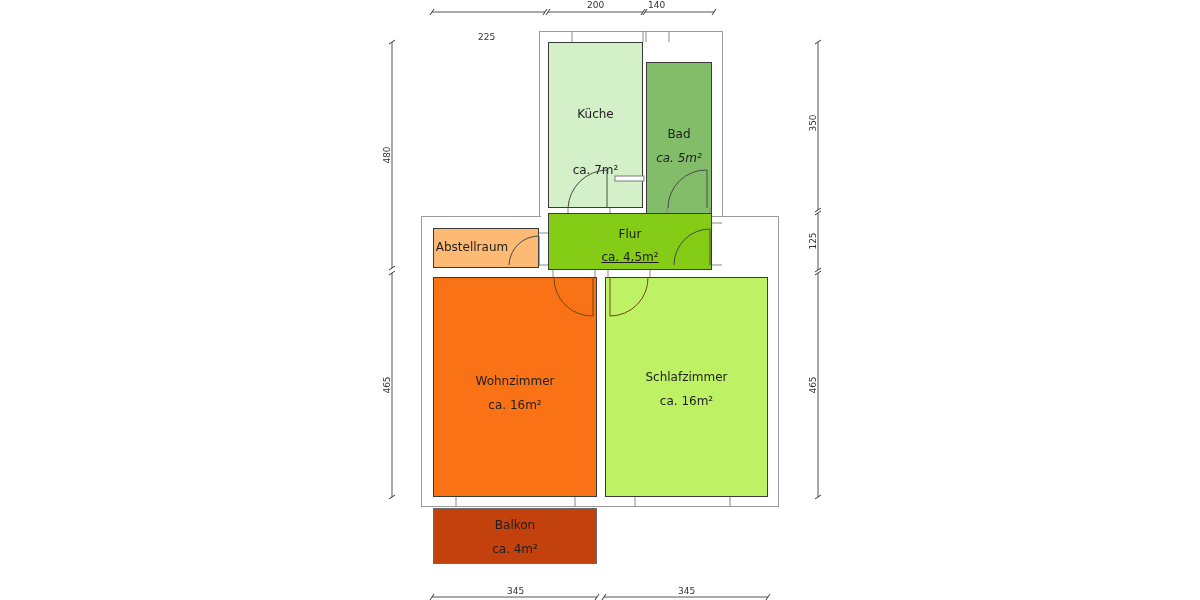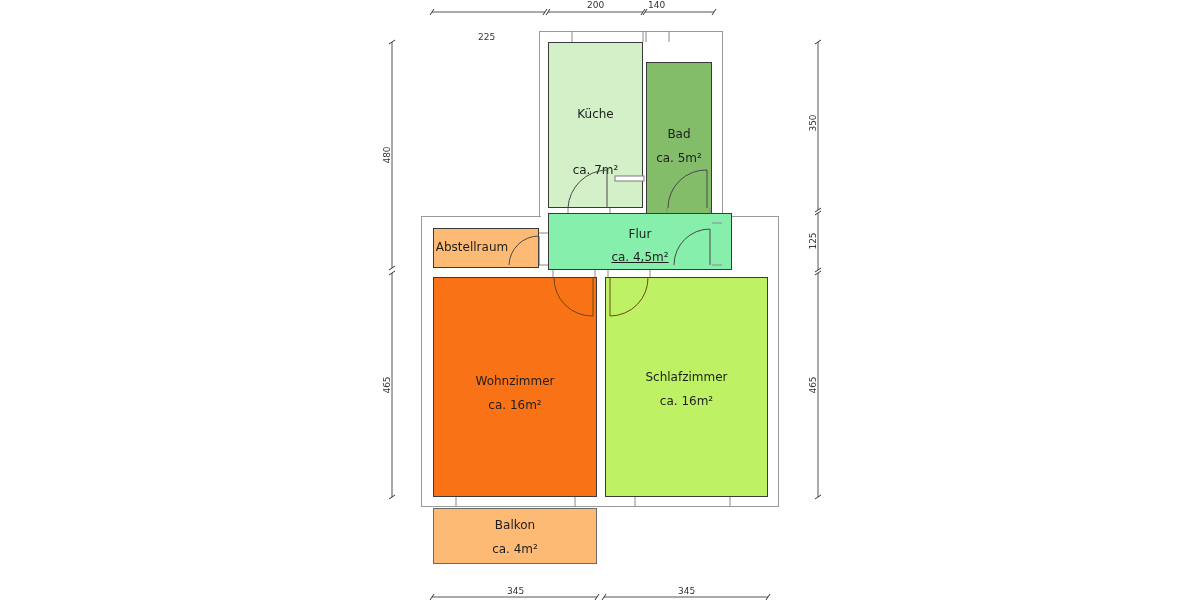--- a/index.html
+++ b/index.html
@@ -23,43 +23,43 @@
   <div class="abs" style="left:541px;top:214px;width:180px;height:5px;background:#fff;"></div>
   <div class="abs wall" style="left:712px;top:216px;width:67px;height:51px;border-left:none;border-bottom:none;background:#fff;"></div>
 
   <div class="abs room" style="left:548px;top:42px;width:95px;height:166px;background:#d3f0c8;">
     <div class="label" style="top:64px;">Küche</div>
     <div class="label" style="top:88px;margin-top:32px;">ca. 7m²</div>
   </div>
 
   <div class="abs room" style="left:646px;top:42px;width:66px;height:166px;background:#83bd6a;margin-top:20px;">
     <div class="label" style="top:64px;">Bad</div>
-    <div class="label" style="top:88px;">ca. 5m²</div>
+    <div class="label" style="top:88px;font-style:italic;">ca. 5m²</div>
   </div>
 
-  <div class="abs room" style="left:548px;top:213px;width:184px;height:57px;background:#86efac;">
+  <div class="abs room" style="left:548px;top:213px;width:164px;height:57px;background:#84cc16;">
     <div class="label" style="top:13px;">Flur</div>
     <div class="label" style="top:36px;text-decoration:underline;">ca. 4,5m²</div>
   </div>
 
   <div class="abs room" style="left:433px;top:228px;width:106px;height:40px;background:#fdba74;">
     <div class="label" style="top:11px;left:-28px;">Abstellraum</div>
   </div>
 
   <div class="abs room" style="left:433px;top:277px;width:164px;height:220px;background:#f97316;">
     <div class="label" style="top:96px;">Wohnzimmer</div>
     <div class="label" style="top:120px;">ca. 16m²</div>
   </div>
 
   <div class="abs room" style="left:605px;top:277px;width:163px;height:220px;background:#bef264;">
     <div class="label" style="top:92px;">Schlafzimmer</div>
     <div class="label" style="top:116px;">ca. 16m²</div>
   </div>
 
-  <div class="abs room" style="left:433px;top:508px;width:164px;height:56px;background:#fdba74;border-color:#6a6a6a;">
+  <div class="abs room" style="left:433px;top:508px;width:164px;height:56px;background:#c2410c;border-color:#6a6a6a;">
     <div class="label" style="top:9px;">Balkon</div>
     <div class="label" style="top:33px;">ca. 4m²</div>
   </div>
 
   <svg width="1200" height="600">
     <g stroke="#8a8a8a" stroke-width="1" fill="none">
 
       <line x1="572" y1="31" x2="572" y2="42"></line>
       <line x1="643" y1="31" x2="643" y2="42"></line>
       <line x1="646" y1="31" x2="646" y2="42"></line>

